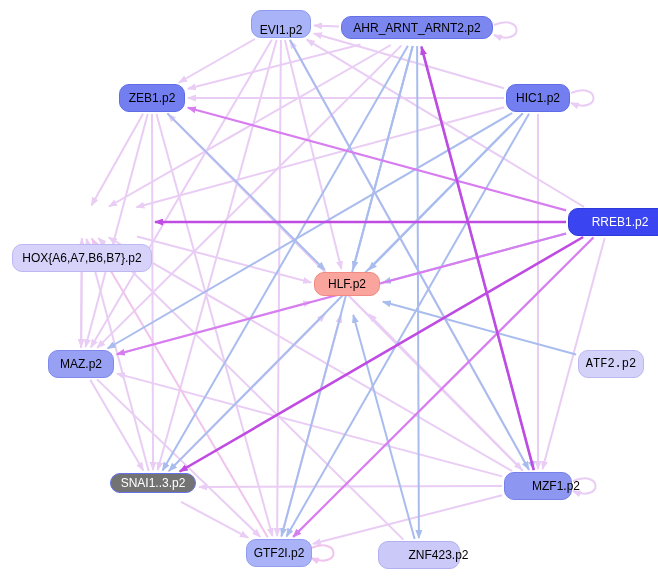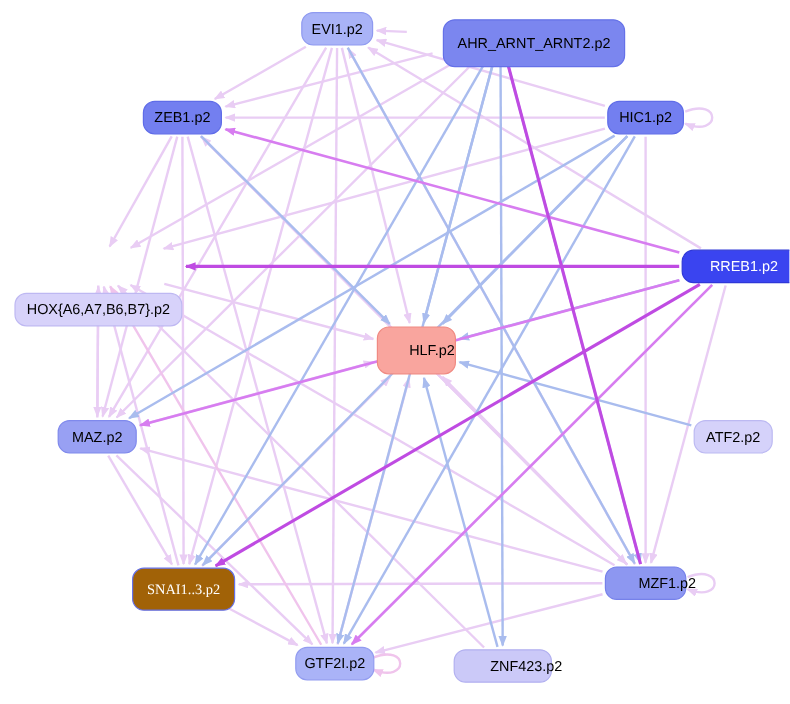--- a/index.html
+++ b/index.html
@@ -114,48 +114,48 @@
       <line x1="566.1" y1="210.4" x2="187.9" y2="107.7" stroke="#d77df0" stroke-width="2.2" marker-end="url(#arrow-purp)"></line>
       <line x1="566.0" y1="222.0" x2="155.0" y2="222.0" stroke="#bf4be2" stroke-width="2.6" marker-end="url(#arrow-mag)"></line>
       <line x1="583.2" y1="237.0" x2="179.7" y2="471.5" stroke="#bf4be2" stroke-width="2.6" marker-end="url(#arrow-mag)"></line>
       <line x1="533.8" y1="470.1" x2="421.5" y2="46.9" stroke="#bf4be2" stroke-width="2.6" marker-end="url(#arrow-mag)"></line>
       <path d="M 494 25 C 524 13, 524 47, 494 35" fill="none" stroke="#e9cdf4" stroke-width="2" marker-end="url(#arrow-lav)"></path>
       <path d="M 571 93 C 601 81, 601 115, 571 103" fill="none" stroke="#e9cdf4" stroke-width="2" marker-end="url(#arrow-lav)"></path>
       <path d="M 311 548 C 341 536, 341 570, 311 558" fill="none" stroke="#f0c4ec" stroke-width="2" marker-end="url(#arrow-pink)"></path>
       <path d="M 573 481 C 603 469, 603 503, 573 491" fill="none" stroke="#e9cdf4" stroke-width="2" marker-end="url(#arrow-lav)"></path>
     </svg>
   <div>
-      <div class="node" style="left: 251px; top: 10px; width: 60px; height: 28px; background: rgb(169, 179, 247); border-color: rgb(143, 154, 240); color: rgb(0, 0, 0);">
+      <div class="node" style="left: 251px; top: 10px; width: 60px; height: 28px; background: rgb(169, 179, 247); border-color: rgb(143, 154, 240); color: rgb(0, 0, 0); align-items: flex-end;">
         <span>EVI1.p2</span>
       </div>
-      <div class="node" style="left: 341px; top: 16px; width: 152px; height: 40px; background: rgb(123, 134, 239); border-color: rgb(101, 113, 232); color: rgb(0, 0, 0); margin-left: 28px;">
+      <div class="node" style="left: 341px; top: 16px; width: 152px; height: 23px; background: rgb(123, 134, 239); border-color: rgb(101, 113, 232); color: rgb(0, 0, 0);">
         <span>AHR_ARNT_ARNT2.p2</span>
       </div>
       <div class="node" style="left: 119px; top: 84px; width: 66px; height: 28px; background: rgb(115, 127, 240); border-color: rgb(95, 108, 232); color: rgb(0, 0, 0);">
         <span>ZEB1.p2</span>
       </div>
       <div class="node" style="left: 506px; top: 84px; width: 64px; height: 28px; background: rgb(115, 127, 240); border-color: rgb(95, 108, 232); color: rgb(0, 0, 0);">
         <span>HIC1.p2</span>
       </div>
       <div class="node" style="left: 12px; top: 208px; width: 140px; height: 28px; background: rgb(215, 210, 250); border-color: rgb(190, 184, 242); color: rgb(0, 0, 0); margin-top: 36px;">
         <span>HOX{A6,A7,B6,B7}.p2</span>
       </div>
       <div class="node" style="left: 568px; top: 208px; width: 104px; height: 28px; background: rgb(58, 68, 240); border-color: rgb(47, 56, 216); color: rgb(255, 255, 255);">
         <span>RREB1.p2</span>
       </div>
-      <div class="node" style="left: 314px; top: 272px; width: 66px; height: 40px; background: rgb(249, 165, 158); border-color: rgb(240, 138, 130); color: rgb(0, 0, 0); justify-content: flex-end;">
+      <div class="node" style="left: 314px; top: 272px; width: 66px; height: 24px; background: rgb(249, 165, 158); border-color: rgb(240, 138, 130); color: rgb(0, 0, 0);">
         <span>HLF.p2</span>
       </div>
       <div class="node" style="left: 48px; top: 350px; width: 66px; height: 28px; background: rgb(152, 160, 243); border-color: rgb(127, 137, 236); color: rgb(0, 0, 0);">
         <span>MAZ.p2</span>
       </div>
-      <div class="node" style="left: 578px; top: 350px; width: 66px; height: 28px; background: rgb(213, 210, 250); border-color: rgb(188, 185, 242); color: rgb(0, 0, 0);">
+      <div class="node" style="left: 578px; top: 350px; width: 66px; height: 28px; background: rgb(213, 210, 250); border-color: rgb(188, 185, 242); color: rgb(0, 0, 0); font-family: Liberation Mono, monospace;">
         <span>ATF2.p2</span>
       </div>
-      <div class="node" style="left: 110px; top: 473px; width: 86px; height: 36px; background: #a16207; border-color: rgb(101, 113, 232); color: rgb(255, 255, 255); font-family: Liberation Serif, serif;">
+      <div class="node" style="left: 110px; top: 473px; width: 86px; height: 20px; background: #737373; border-color: rgb(101, 113, 232); color: rgb(255, 255, 255);">
         <span>SNAI1..3.p2</span>
       </div>
       <div class="node" style="left: 504px; top: 472px; width: 68px; height: 28px; background: rgb(141, 151, 241); border-color: rgb(118, 129, 234); color: rgb(0, 0, 0); padding-left: 36px;">
         <span>MZF1.p2</span>
       </div>
       <div class="node" style="left: 246px; top: 539px; width: 66px; height: 28px; background: rgb(170, 179, 247); border-color: rgb(146, 156, 240); color: rgb(0, 0, 0);">
         <span>GTF2I.p2</span>
       </div>
       <div class="node" style="left: 378px; top: 541px; width: 82px; height: 28px; background: rgb(203, 201, 248); border-color: rgb(178, 176, 240); color: rgb(0, 0, 0); padding-left: 39px;">
         <span>ZNF423.p2</span>

